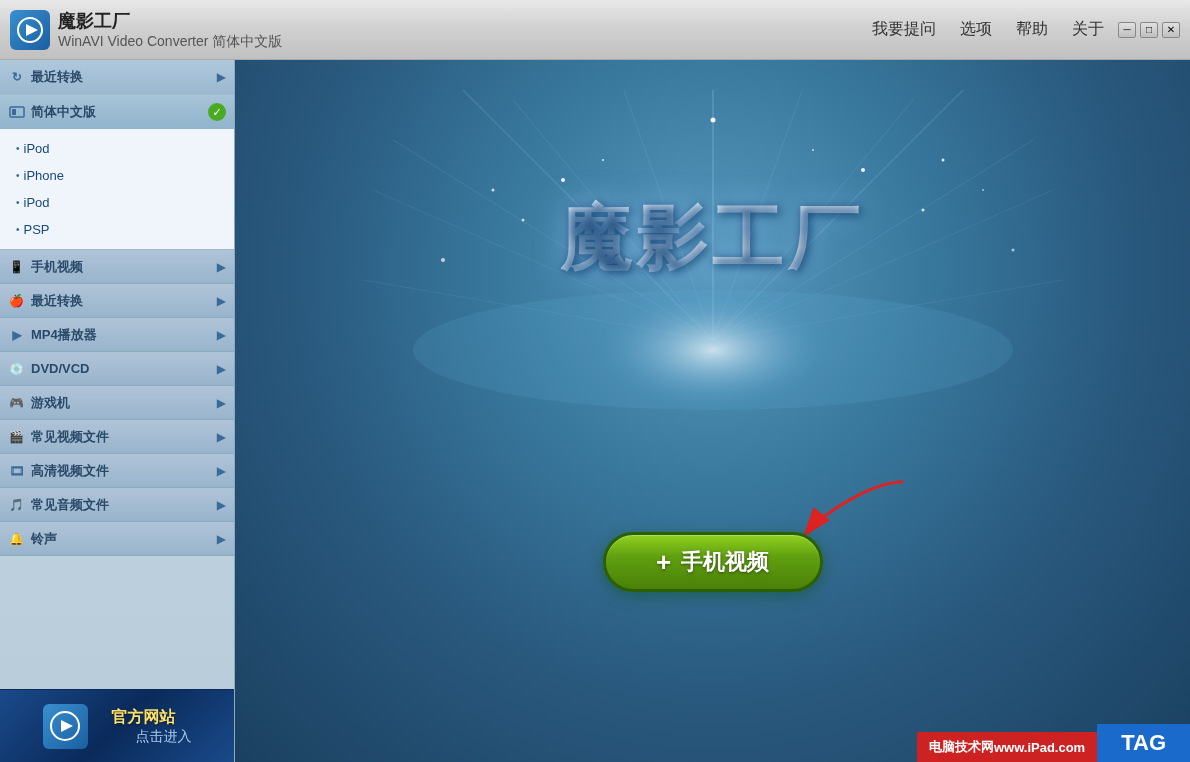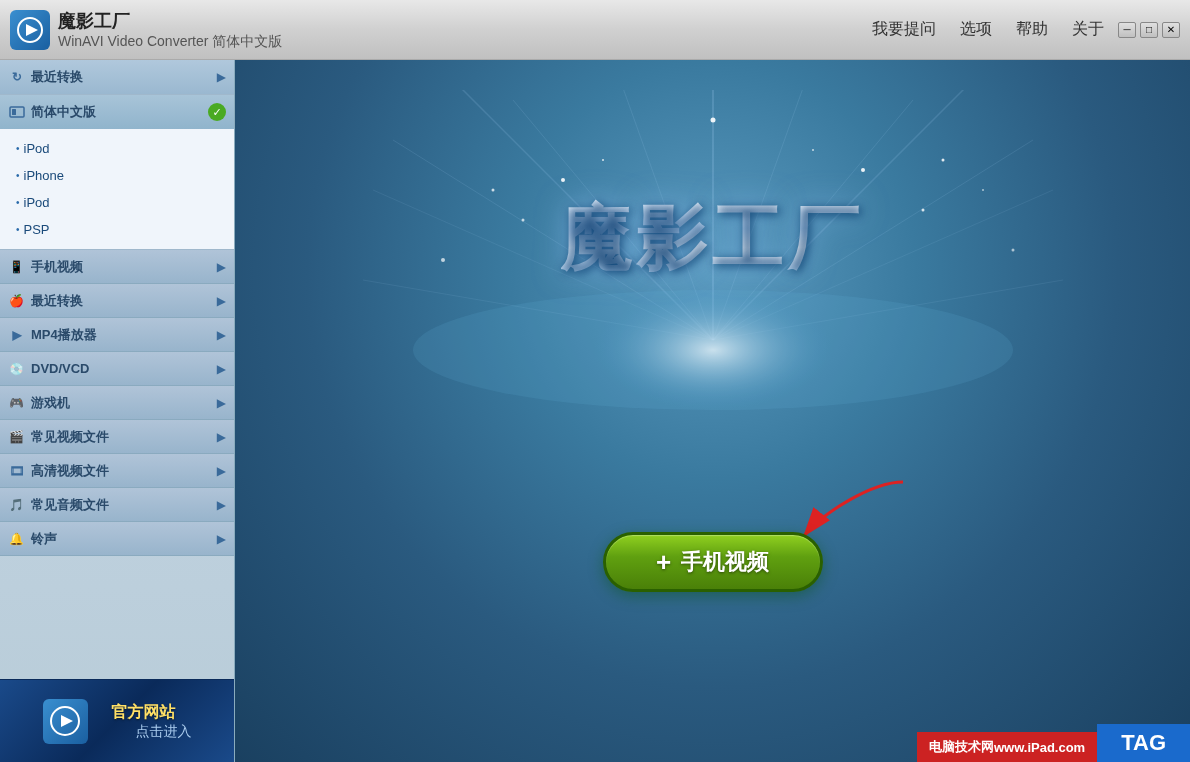--- a/index.html
+++ b/index.html
@@ -182,21 +182,21 @@
       display: flex;
       align-items: center;
       gap: 5px;
       font-size: 13px;
       color: #2a4a6a;
       font-weight: bold;
     }
 
     
     .official-banner {
-      height: 83px;
+      height: 73px;
       background: linear-gradient(135deg, #1a4a8a 0%, #0a2a5a 50%, #1a4a8a 100%);
       display: flex;
       align-items: center;
       justify-content: center;
       cursor: pointer;
       padding: 8px;
       gap: 8px;
       border-top: 1px solid #0a2a5a;
       margin-top: auto;
     }

